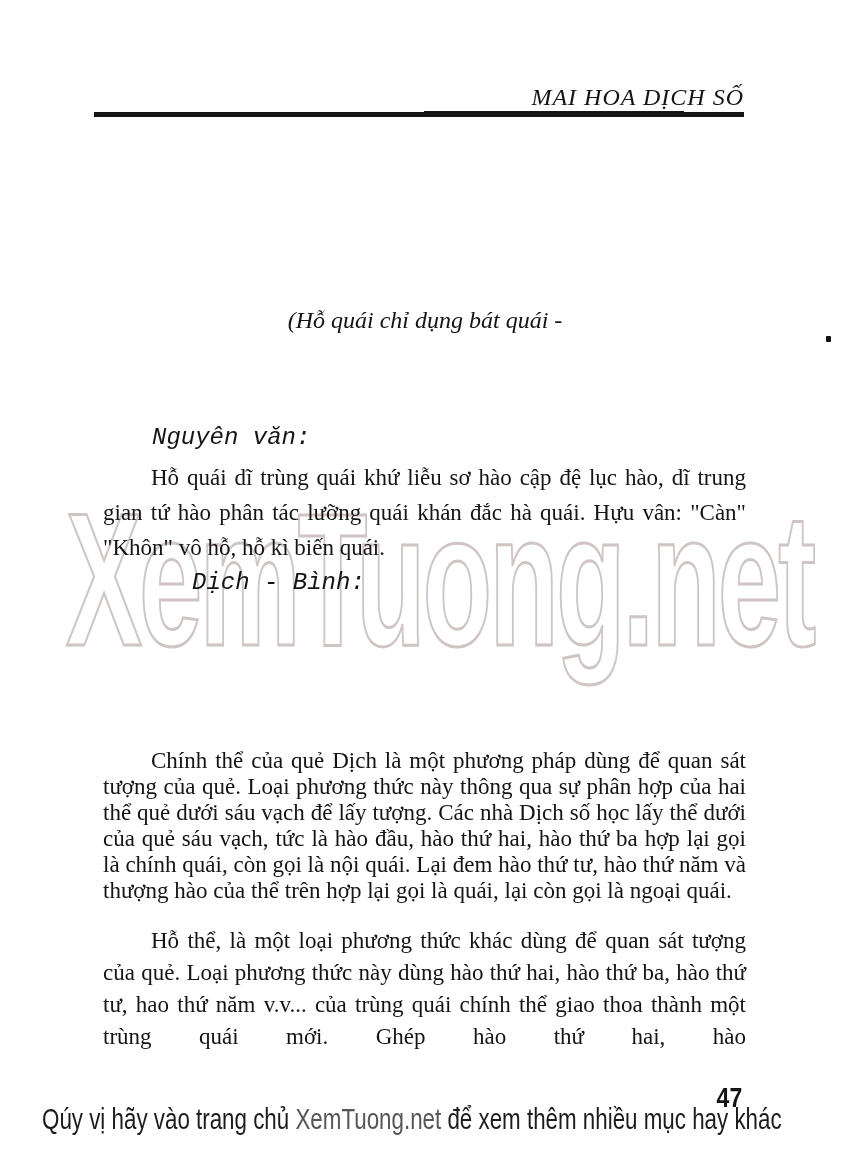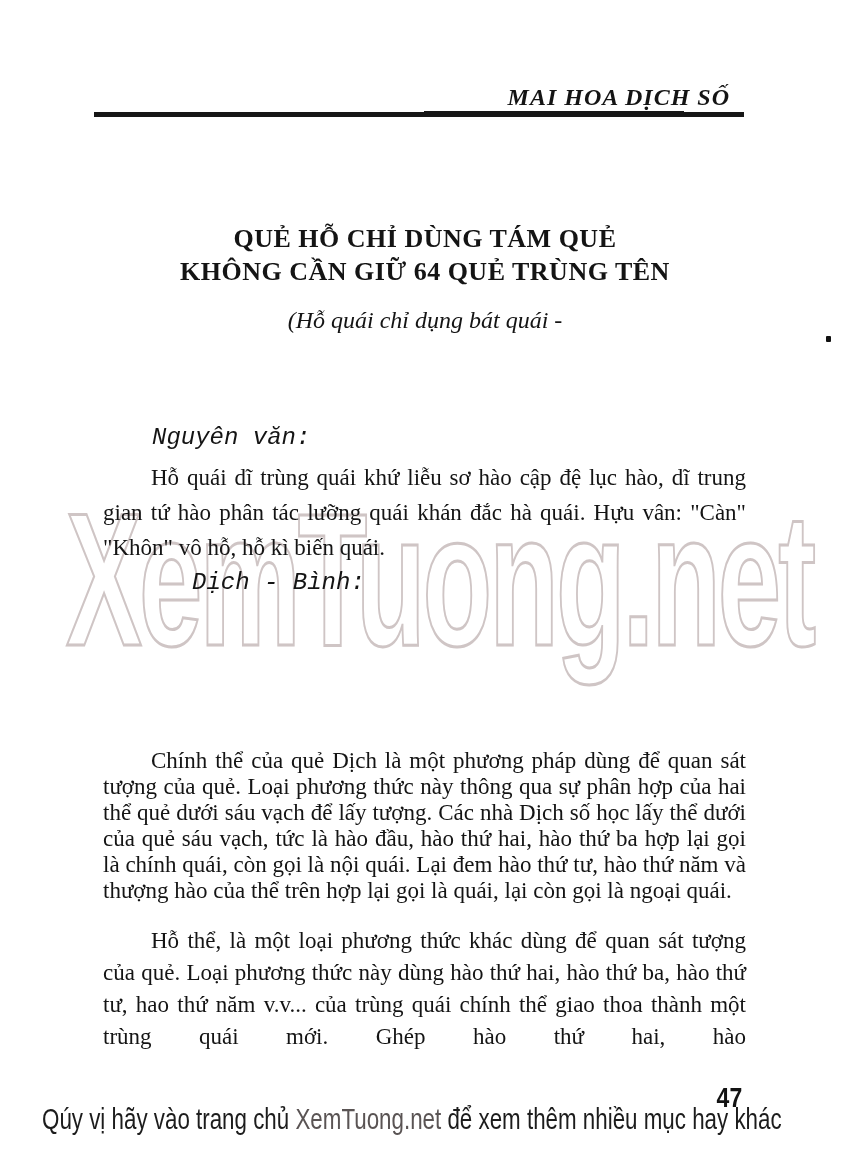--- a/index.html
+++ b/index.html
@@ -22,22 +22,22 @@
     line-height:1;
     letter-spacing:-5px;
     white-space:nowrap;
     color:#ffffff;
     -webkit-text-stroke:3px var(--watermark_stroke,#cfc5c5);
     transform:scaleX(0.60);
     transform-origin:left top;
   }
   .layer{position:absolute;inset:0;z-index:1;}
   .header-title{
-    position:absolute;top:84px;right:120px;
-    font-size:24px;font-weight:bold;font-style:italic;
+    position:absolute;top:84px;right:106px;
+    font-size:24px;font-weight:normal;font-style:italic;
     letter-spacing:1px;
   }
   .header-rule{
     position:absolute;top:112px;left:94px;width:650px;height:5px;
     background:#161616;
   }
   .header-rule .seg{
     position:absolute;left:330px;top:-1px;width:260px;height:3px;background:#161616;
   }
   .chapter-title{
@@ -95,24 +95,20 @@
   <div class="watermark">XemTuong.net</div>
 
   <div class="layer">
 
     <div class="header-title">MAI HOA DỊCH SỐ</div>
 
     <div class="header-rule">
       <div class="seg"></div>
     </div>
 
-    <div class="chapter-title">
-      <div>QUẺ HỖ CHỈ DÙNG TÁM QUẺ</div>
-      <div>KHÔNG CẦN GIỮ 64 QUẺ TRÙNG TÊN</div>
-    </div>
 
     <div class="chapter-subtitle">
       <div>(Hỗ quái chỉ dụng bát quái -</div>
     </div>
 
     <div class="artifact-dot"></div>
 
     <div class="section-heading" id="heading-1">Nguyên văn:</div>
 
     <div class="para" id="para-1">Hỗ quái dĩ trùng quái khứ liễu sơ hào cập đệ lục hào, dĩ trung gian tứ hào phân tác lưỡng quái khán đắc hà quái. Hựu vân: "Càn" "Khôn" vô hỗ, hỗ kì biến quái.</div>

